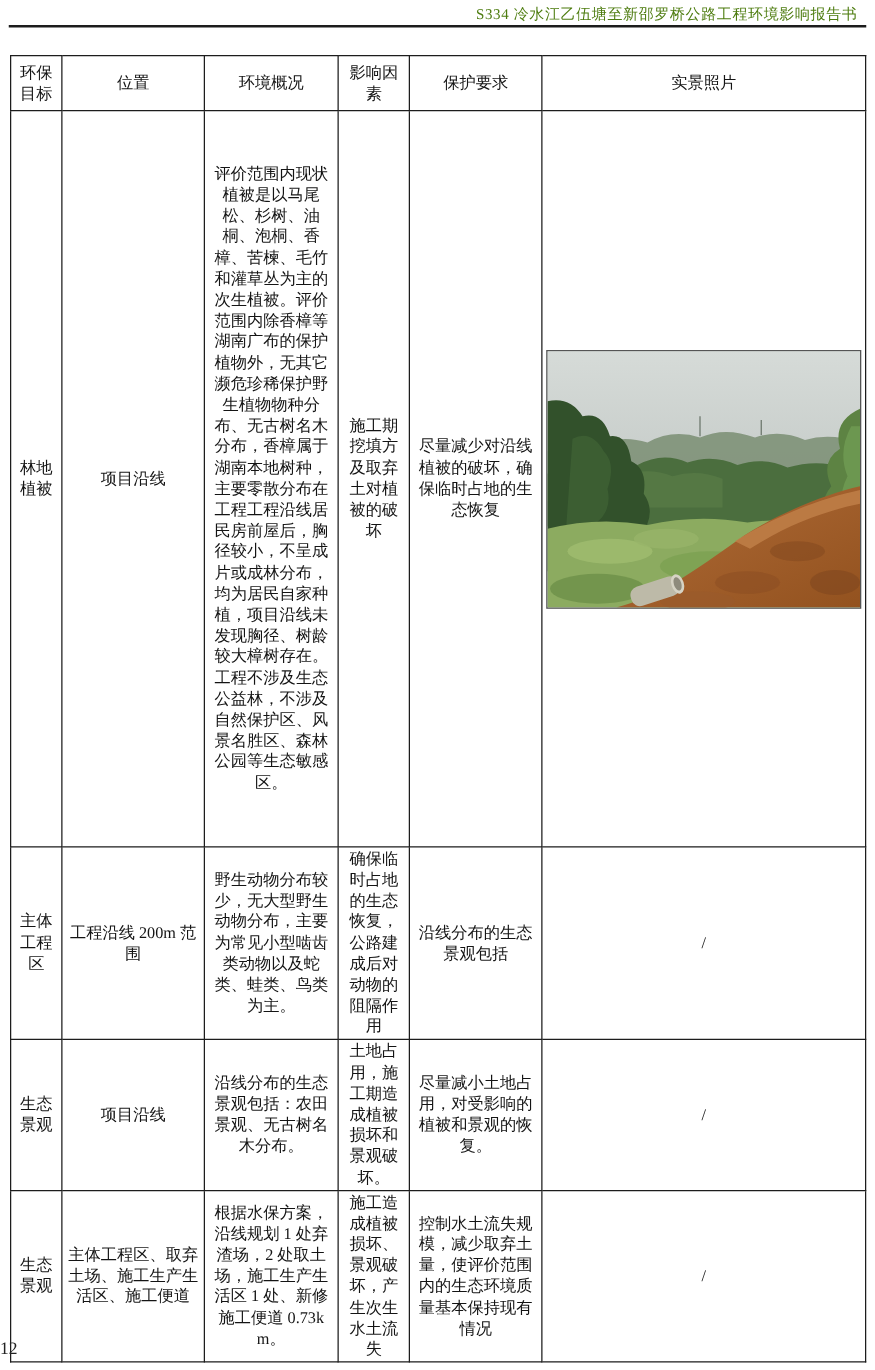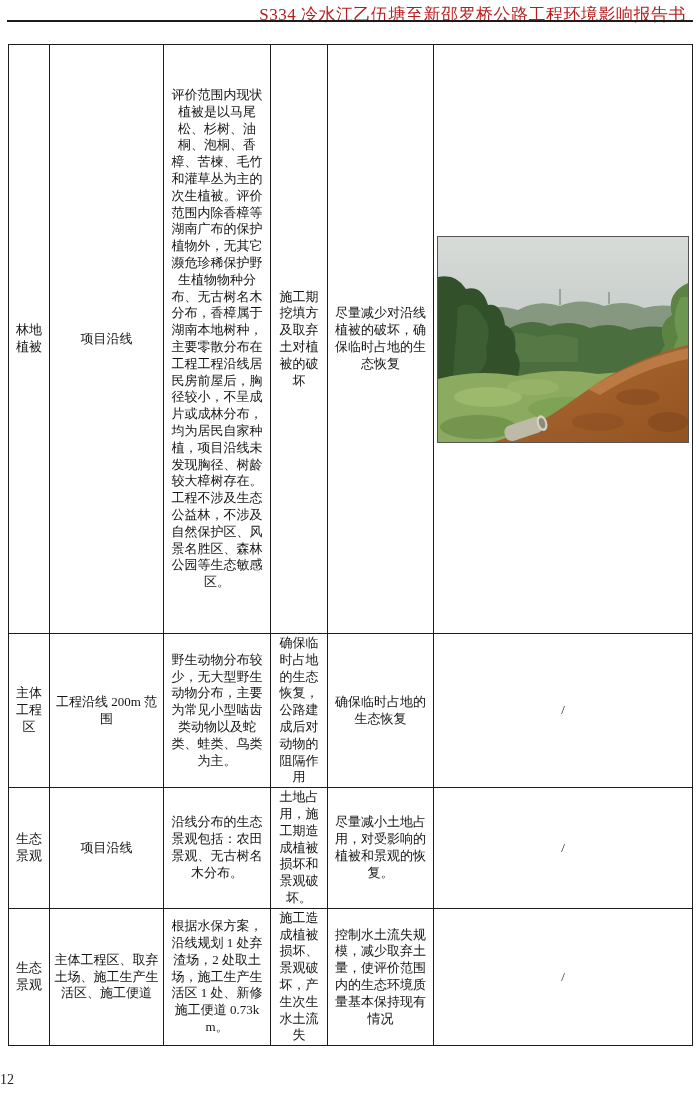--- a/index.html
+++ b/index.html
@@ -2,22 +2,22 @@
 <html><head>
 <meta charset="utf-8">
 <style>
   html,body{margin:0;padding:0;background:#ffffff;}
   .page{
     position:relative;width:700px;height:1096px;background:#ffffff;
     font-family:"Liberation Serif","DejaVu Serif",serif;color:#141414;
     overflow:hidden;
   }
   .doc-title{
-    position:absolute;top:3px;right:14px;font-size:17px;letter-spacing:0.5px;
-    white-space:nowrap;color:#b91c1c;
+    position:absolute;top:3px;right:14px;font-size:12px;letter-spacing:0.5px;
+    white-space:nowrap;color:#4d7c0f;
   }
   .title-rule{
     position:absolute;top:20px;left:7px;width:686px;height:0;
     border-top:2px solid #1c1c1c;
   }
   table.report{
     position:absolute;top:44px;left:8px;width:684px;
     border-collapse:collapse;table-layout:fixed;
   }
   table.report td,table.report th{
@@ -54,20 +54,28 @@
   <table class="report">
     <colgroup>
       <col class="c1">
         <col class="c2">
         <col class="c3">
       <col class="c4">
         <col class="c5">
         <col class="c6">
     </colgroup>
     <tbody>
+        <tr class="hdr">
+      <th>环保目标</th>
+      <th>位置</th>
+      <th>环境概况</th>
+      <th>影响因素</th>
+      <th>保护要求</th>
+      <th>实景照片</th>
+    </tr>
 
     <tr class="r1">
       <td>林地植被</td>
       <td>项目沿线</td>
       <td>评价范围内现状植被是以马尾松、杉树、油桐、泡桐、香樟、苦楝、毛竹和灌草丛为主的次生植被。评价范围内除香樟等湖南广布的保护植物外，无其它濒危珍稀保护野生植物物种分布、无古树名木分布，香樟属于湖南本地树种，主要零散分布在工程工程沿线居民房前屋后，胸径较小，不呈成片或成林分布，均为居民自家种植，项目沿线未发现胸径、树龄较大樟树存在。工程不涉及生态公益林，不涉及自然保护区、风景名胜区、森林公园等生态敏感区。</td>
       <td class="narrow">施工期挖填方及取弃土对植被的破坏</td>
       <td>尽量减少对沿线植被的破坏，确保临时占地的生态恢复</td>
       <td>
         <div class="photo-wrap">
           <svg viewBox="0 0 250 205" preserveAspectRatio="none">
@@ -118,21 +126,21 @@
           </svg>
         </div>
       </td>
     </tr>
 
     <tr class="r2">
       <td>主体工程区</td>
       <td>工程沿线 200m 范围</td>
       <td>野生动物分布较少，无大型野生动物分布，主要为常见小型啮齿类动物以及蛇类、蛙类、鸟类为主。</td>
       <td class="narrow">确保临时占地的生态恢复，公路建成后对动物的阻隔作用</td>
-      <td>确保临时占地的生态恢复</td>
+      <td>沿线分布的生态景观包括</td>
       <td>/</td>
     </tr>
 
     <tr class="r3">
       <td>生态景观</td>
       <td>项目沿线</td>
       <td>沿线分布的生态景观包括：农田景观、无古树名木分布。</td>
       <td class="narrow">土地占用，施工期造成植被损坏和景观破坏。</td>
       <td>尽量减小土地占用，对受影响的植被和景观的恢复。</td>
       <td>/</td>

